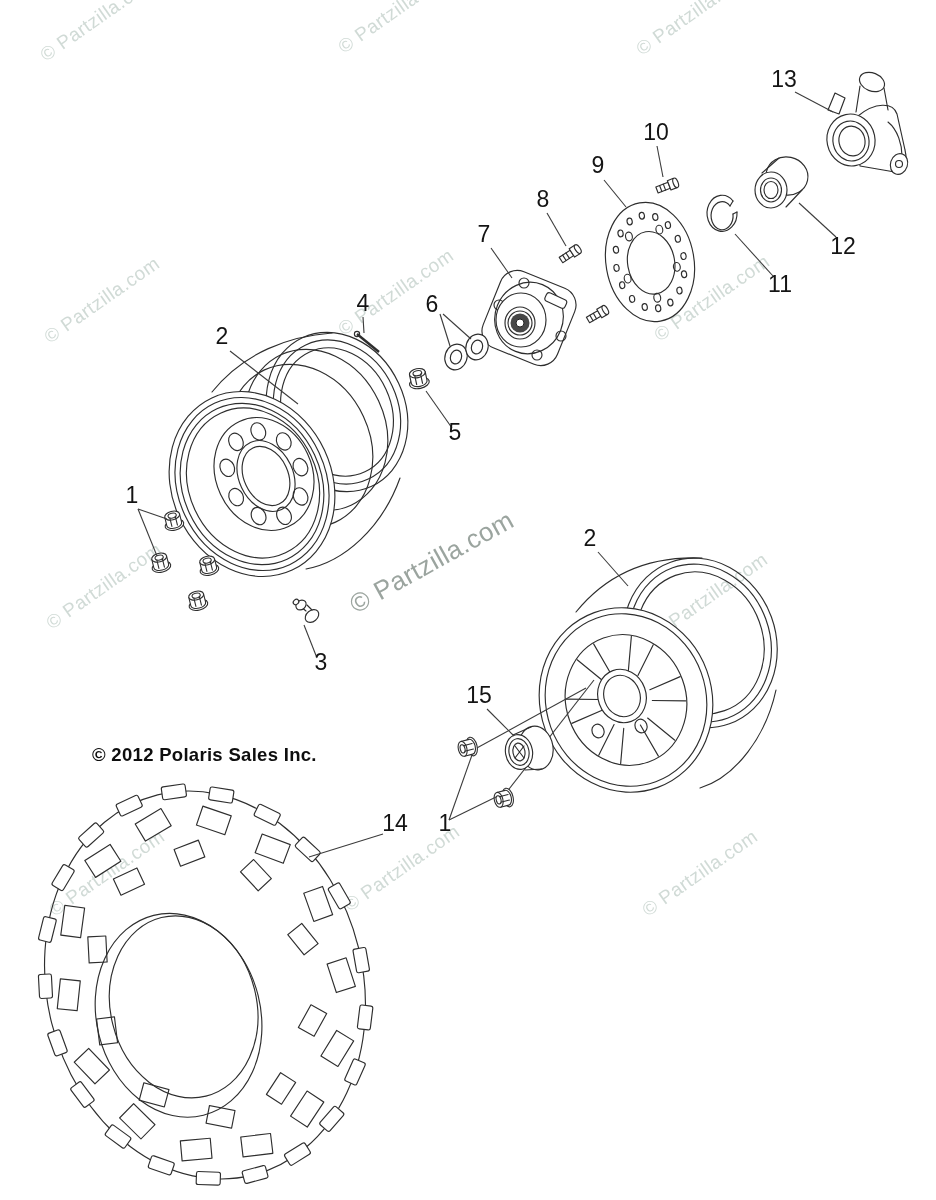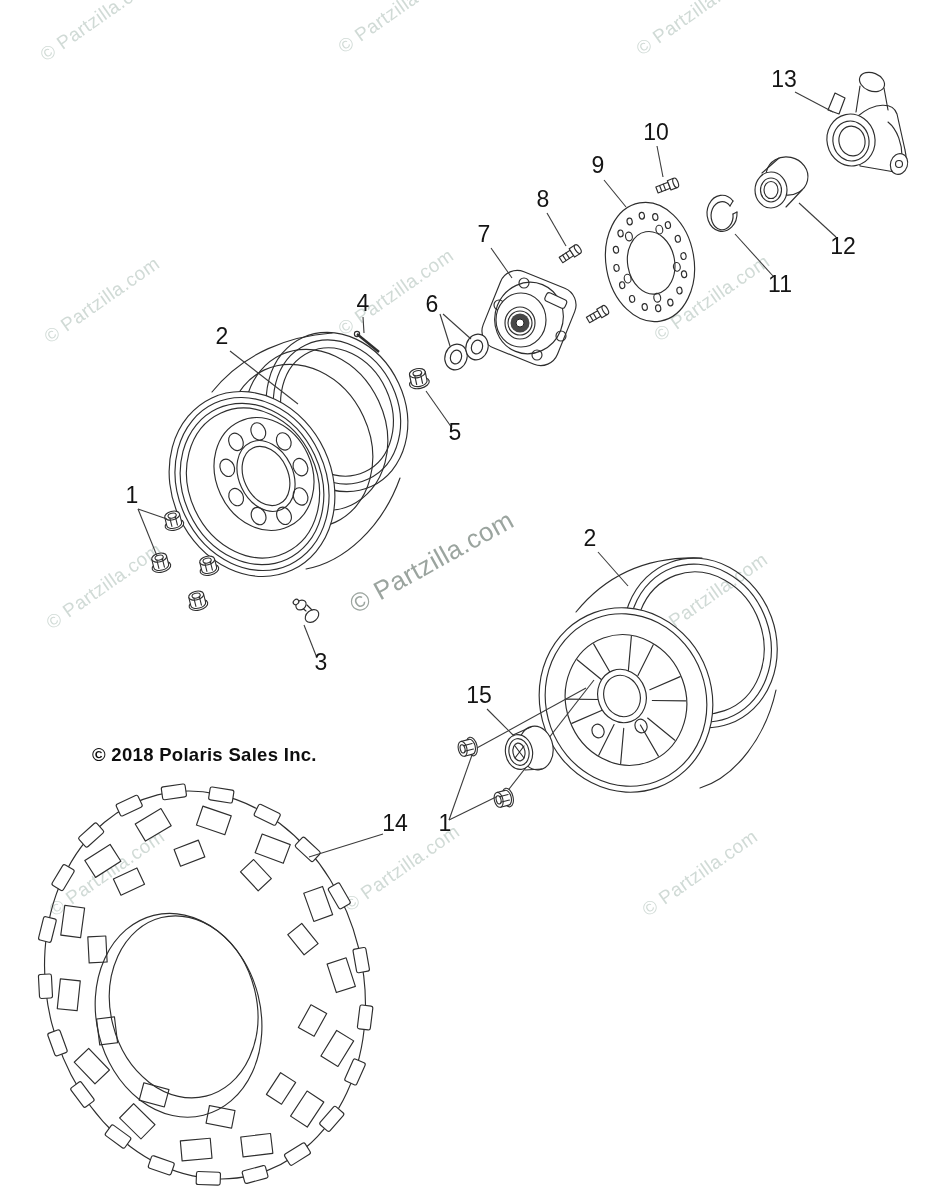--- a/index.html
+++ b/index.html
@@ -323,14 +323,14 @@
       <text class="co" x="455" y="440">5</text>
       <text class="co" x="132" y="503">1</text>
       <text class="co" x="321" y="670">3</text>
       <text class="co" x="590" y="546">2</text>
       <text class="co" x="479" y="703">15</text>
       <text class="co" x="395" y="831">14</text>
       <text class="co" x="445" y="831">1</text>
     </g>
   </svg>
 
-  <div class="copyright">© 2018 Polaris Sales Inc.</div>
+  <div class="copyright">© 2012 Polaris Sales Inc.</div>
 </div>
 
 </body></html>

